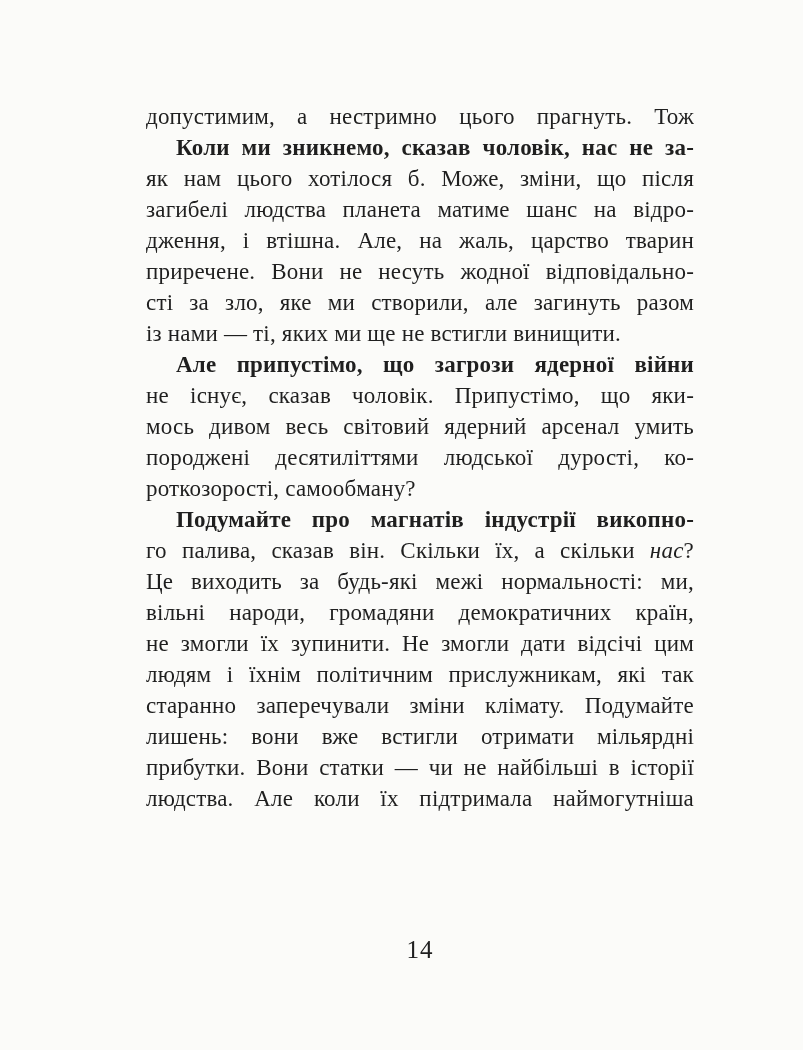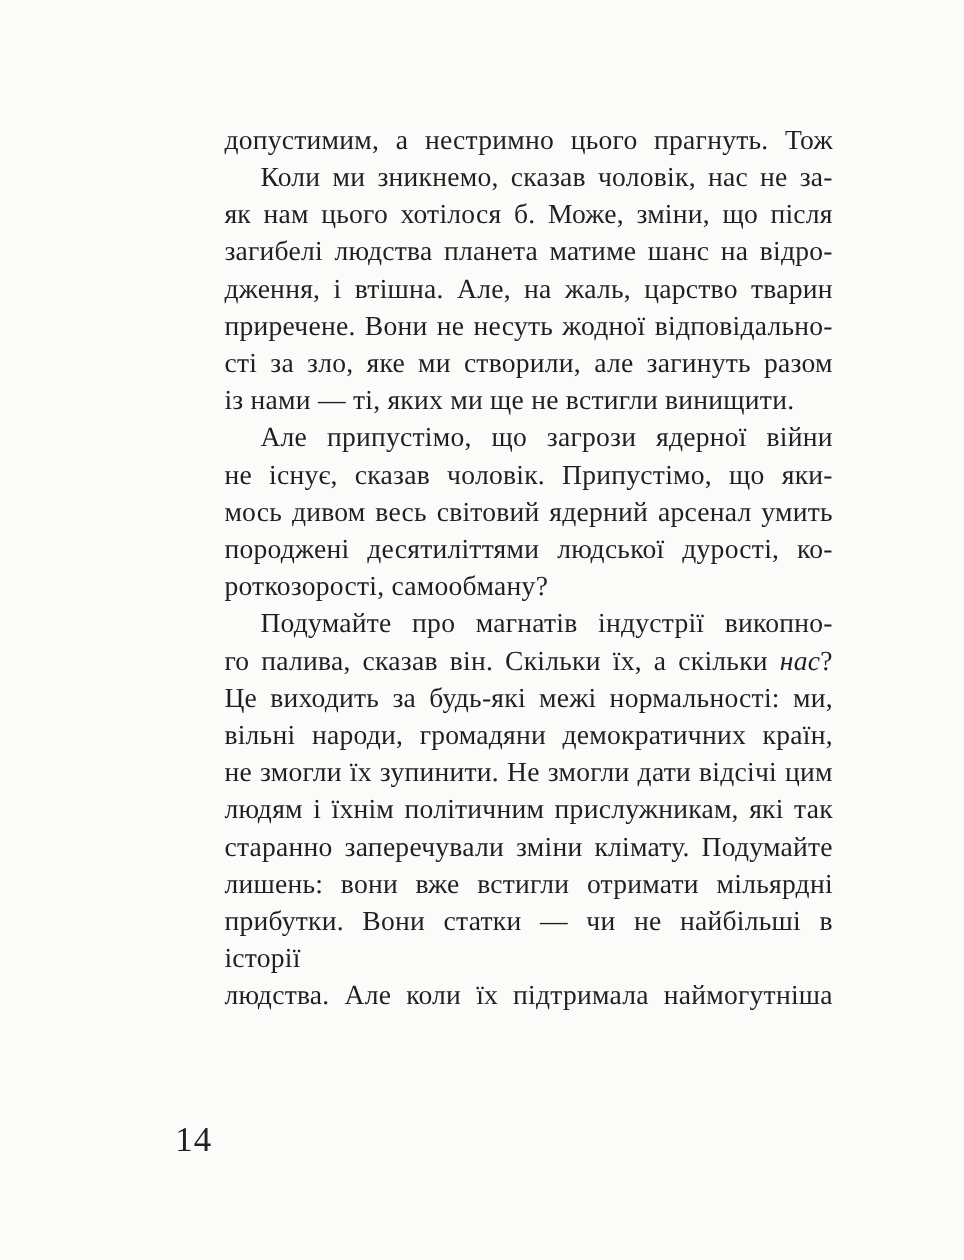--- a/index.html
+++ b/index.html
@@ -29,38 +29,39 @@
   .para {
     margin: 0;
     padding: 0;
   }
   .line {
     display: block;
     text-align: justify;
     text-align-last: justify;
     -moz-text-align-last: justify;
     white-space: normal;
-    margin-left: 41px;
   }
   .line.lastline {
     text-align-last: left;
     -moz-text-align-last: left;
   }
   .line.indent {
     padding-left: 30px;
+    font-weight: bold;
   }
   .em {
     font-style: italic;
   }
   .page-number {
     position: absolute;
     left: 146px;
     top: 934px;
     width: 548px;
-    font-size: 29px;
+    text-align: center;
+    font-size: 25px;
     line-height: 32px;
     letter-spacing: 1px;
   }
 </style>
 </head>
 <body style="background: rgb(251, 251, 249);">
 
 <div class="page" style="color: rgb(31, 31, 31);">
   <main class="text-block">
 

